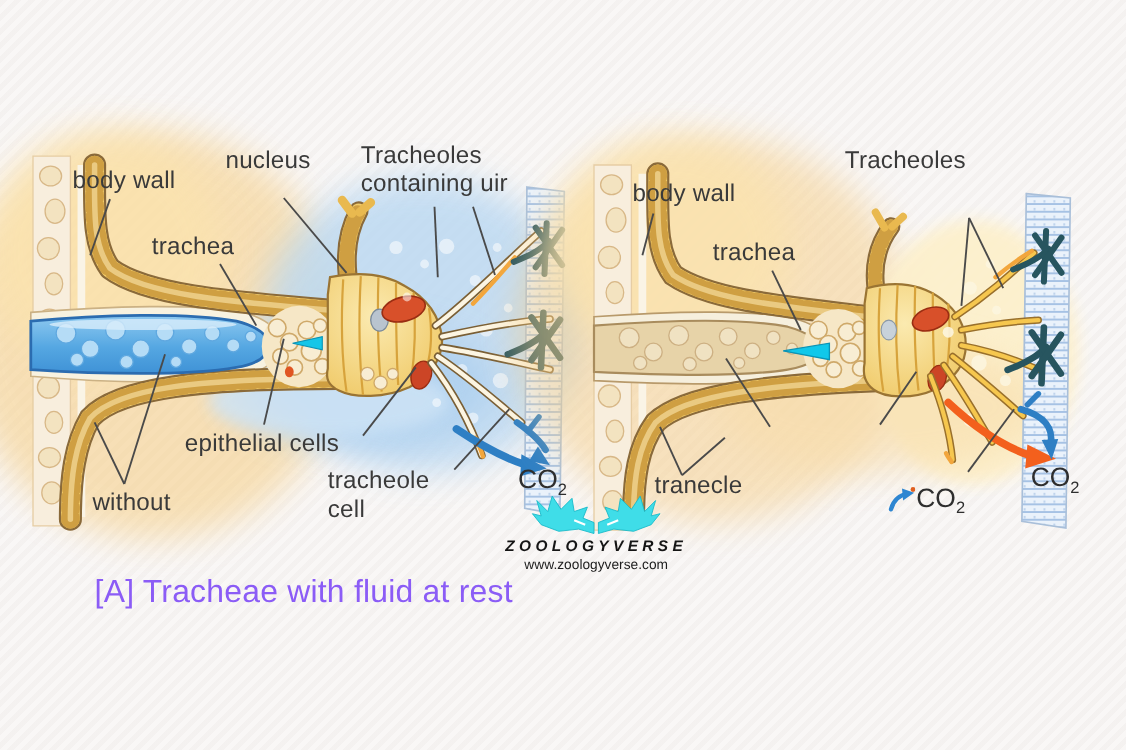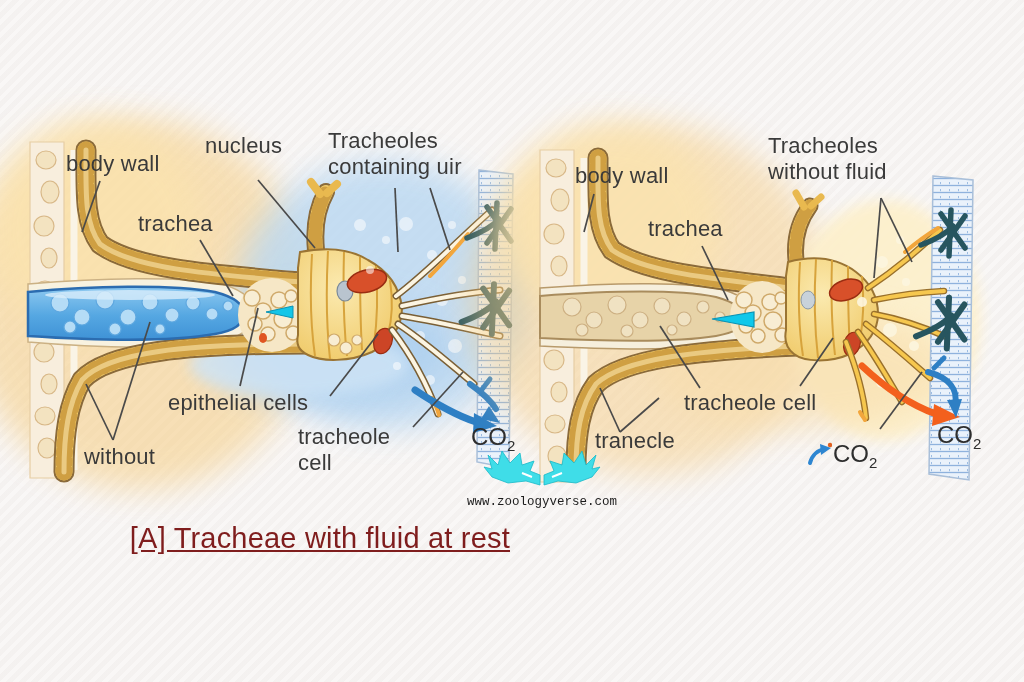--- a/index.html
+++ b/index.html
@@ -12,33 +12,32 @@
     content:"";position:absolute;inset:0;pointer-events:none;
     background:repeating-linear-gradient(135deg,rgba(220,214,210,.16) 0 5px,rgba(255,255,255,0) 5px 9px);
   }
   .art{position:absolute;left:0;top:0;}
   .lbl{
     position:absolute;font-size:22px;color:#3a3a3a;white-space:nowrap;
     line-height:1.2;letter-spacing:.2px;
   }
   .lbl.center{text-align:left;white-space:normal;}
   .cap{
-    position:absolute;font-size:29px;color:#7f1d1d;text-align:right;
+    position:absolute;font-size:29px;color:#8b5cf6;text-align:left;
     letter-spacing:.2px;
-    text-decoration:underline;
   }
   .co2{position:absolute;font-size:24px;color:#2e2e2e;font-weight:500;}
   .co2 sub{font-size:15px;}
   .logo{position:absolute;left:429px;top:447px;width:226px;text-align:center;}
   .logo .word{
     font-size:14px;font-weight:bold;font-style:italic;color:#151515;
     letter-spacing:4px;margin-top:-6px;
   }
   .logo .site{
-    font-family:Liberation Mono, monospace;font-size:12.5px;color:#1d1d1d;margin-top:2px;
+    font-family:Liberation Sans, sans-serif;font-size:12.5px;color:#1d1d1d;margin-top:2px;
   }
   .mid-co2-arrow{position:absolute;left:806px;top:442px;}
 </style>
 </head>
 <body>
 
 <div class="stage">
 
 <svg class="art" width="1024" height="682" viewBox="0 0 1024 682">
   <defs>
@@ -396,38 +395,37 @@
   <div>cell</div>
 </div>
 <div class="lbl" style="left:168px;top:390px">epithelial cells</div>
 <div class="lbl" style="left:84px;top:444px">without</div>
 <div class="co2" style="left:471px;top:423px"><span>CO</span><sub>2</sub></div>
 <div class="cap" style="left:86px;top:522px;width:424px">[A] Tracheae with fluid at rest</div>
 
 <div class="lbl" style="left:575px;top:163px">body wall</div>
 <div class="lbl center" style="left:768px;top:133px;width:160px">
   <div>Tracheoles</div>
-  <div>without fluid</div>
 </div>
 <div class="lbl" style="left:648px;top:216px">trachea</div>
-<div class="lbl" style="left:684px;top:390px">tracheole cell</div>
 <div class="lbl" style="left:595px;top:428px">tranecle</div>
 
 <svg class="mid-co2-arrow" width="26" height="24">
   <path d="M4,21 C6,13 12,8 19,7" fill="none" stroke="#2e86d1" stroke-width="4" stroke-linecap="round"></path>
   <polygon points="14,2 25,6 15,13" fill="#2e86d1"></polygon>
   <circle cx="24" cy="3" r="2.2" fill="#e06020"></circle>
 </svg>
 <div class="co2" style="left:833px;top:440px"><span>CO</span><sub>2</sub></div>
 <div class="co2" style="left:937px;top:421px"><span>CO</span><sub>2</sub></div>
 
 <div class="logo">
   <svg width="160" height="42" viewBox="0 0 160 42">
     <g fill="#3fdde8" stroke="#18b9c8" stroke-width="0.8">
       <path d="M78,38 L64,34 L46,36 L30,30 L22,20 L30,22 L26,8 L36,18 L40,4 L48,16 L58,6 L60,18 L72,14 L68,24 L78,28 Z"></path>
       <path d="M82,38 L96,34 L114,36 L130,30 L138,20 L130,22 L134,8 L124,18 L120,4 L112,16 L102,6 L100,18 L88,14 L92,24 L82,28 Z"></path>
     </g>
     <path d="M60,26 L70,30 M100,26 L90,30" stroke="#ffffff" stroke-width="2" fill="none"></path>
   </svg>
+  <div class="word">ZOOLOGYVERSE</div>
   <div class="site">www.zoologyverse.com</div>
 </div>
 
 </div>
 
 </body></html>

